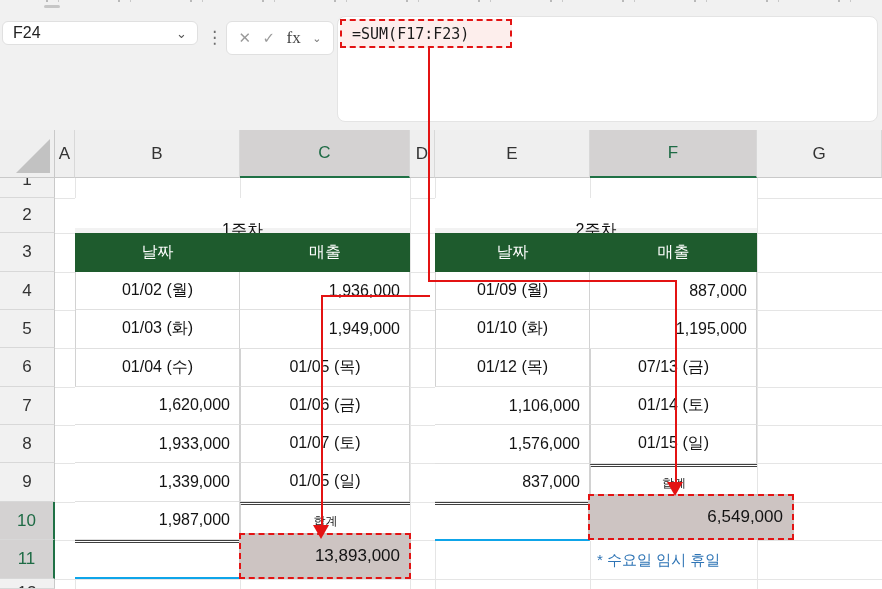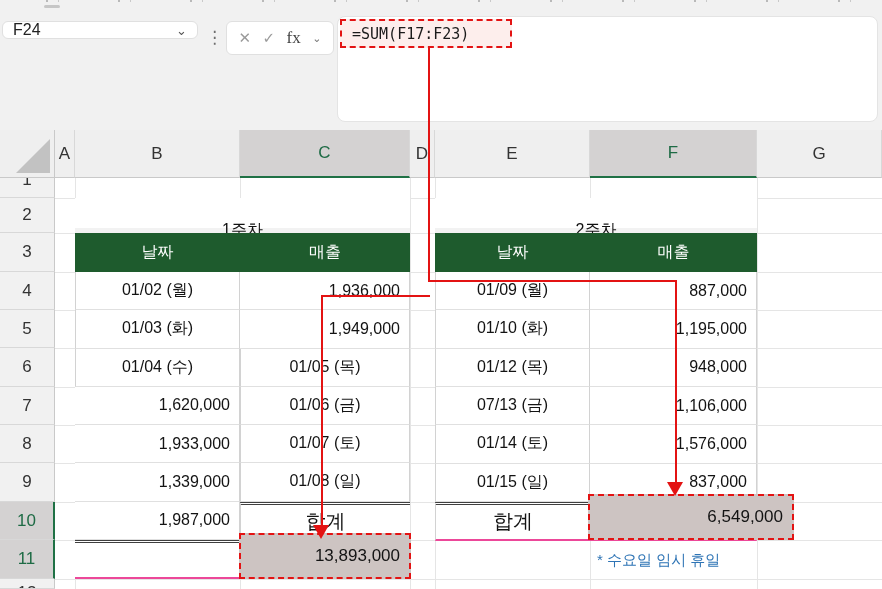--- a/index.html
+++ b/index.html
@@ -12,21 +12,21 @@
   .screen { position: relative; width: 882px; height: 589px; background:#f1f1f1; }
 
   
   .ribbon { position:absolute; left:0; top:0; width:882px; height:14px; background:#f1f1f1; }
   .ribbon .ticks { position:absolute; left:0; top:0; width:882px; height:2px;
     background: repeating-linear-gradient(90deg, transparent 0 46px, #b9b9b9 46px 48px, transparent 48px 58px, #c9c9c9 58px 59px, transparent 59px 72px); }
   .ribbon .dash { position:absolute; left:44px; top:5px; width:16px; height:3px; background:#c6c6c6; border-radius:2px; }
 
   
   .namebox {
-    position:absolute; left:2px; top:21px; width:196px; height:18px;
+    position:absolute; left:2px; top:21px; width:196px; height:24px;
     background:#fff; border:1px solid #e0e0e0; border-radius:6px;
     display:flex; align-items:center; padding:0 10px; font-size:16px; color:#222;
   }
   .namebox .chev { margin-left:auto; color:#555; font-size:13px; }
   .sep-dots { position:absolute; left:206px; top:26px; width:12px; height:24px;
     color:#6d6d6d; font-size:17px; line-height:24px; text-align:center; }
   .fxbox {
     position:absolute; left:226px; top:21px; width:108px; height:34px;
     background:#fff; border:1px solid #e0e0e0; border-radius:6px;
     display:flex; align-items:center; justify-content:space-evenly;
@@ -79,22 +79,22 @@
   .wtable { position:absolute; display:grid; background:#fff; z-index:2; }
   .wtable .banner { grid-column:1 / span 2; background:#f2f2f2; color:#111;
     display:flex; align-items:center; justify-content:center; font-size:16px;margin-top:30px; }
   .wtable .ghead { background:var(--header-green,#1e5b2d); color:#fff;
     display:flex; align-items:center; justify-content:center; font-size:16px; }
   .wtable .cell { display:flex; align-items:center; font-size:16px; color:#131313;
     border-bottom:1px solid #e0e0e0; }
   .wtable .date { justify-content:center; border-left:1px solid #d2d2d2; border-right:1px solid #d2d2d2; }
   .wtable .val  { justify-content:flex-end; padding-right:9px; border-right:1px solid #d2d2d2; }
   .wtable .tot {
-    border-top:3px double #3f3f3f; border-bottom:2px solid #ec4899;
-    display:flex; align-items:center; font-size:20px; color:#131313;
+    border-top:3px double #3f3f3f; border-bottom:2px solid #0ea5e9;
+    display:flex; align-items:center; font-size:12px; color:#131313;
   }
   .wtable .tot.lab { justify-content:center; border-left:1px solid #d2d2d2; }
   .wtable .tot.cell-empty { border-right:1px solid #d2d2d2; }
 
   #week1 { left:75px; top:198px; width:335px;
     grid-template-columns:165px 170px;
     grid-template-rows:35px 39px repeat(7, 38.28px) 39px; }
   #week2 { left:435px; top:198px; width:322px;
     grid-template-columns:155px 167px;
     grid-template-rows:35px 39px repeat(6, 38.33px) 39px; }
@@ -227,36 +227,35 @@
     <div class="cell val">1,936,000</div>
     <div class="cell date">01/03 (화)</div>
     <div class="cell val">1,949,000</div>
     <div class="cell date">01/04 (수)</div>
     <div class="cell date">01/05 (목)</div>
     <div class="cell val">1,620,000</div>
     <div class="cell date">01/06 (금)</div>
     <div class="cell val">1,933,000</div>
     <div class="cell date">01/07 (토)</div>
     <div class="cell val">1,339,000</div>
-    <div class="cell date">01/08 (일)</div>
+    <div class="cell date">01/05 (일)</div>
     <div class="cell val">1,987,000</div>
     <div class="tot lab">합계</div>
     <div class="tot cell-empty"></div>
   </div>
 
   <div class="wtable" id="week2">
     <div class="banner">2주차</div>
     <div class="ghead">날짜</div>
     <div class="ghead">매출</div>
     <div class="cell date">01/09 (월)</div>
     <div class="cell val">887,000</div>
     <div class="cell date">01/10 (화)</div>
     <div class="cell val">1,195,000</div>
     <div class="cell date">01/12 (목)</div>
-    <div class="cell val">948,000</div>
     <div class="cell date">07/13 (금)</div>
     <div class="cell val">1,106,000</div>
     <div class="cell date">01/14 (토)</div>
     <div class="cell val">1,576,000</div>
     <div class="cell date">01/15 (일)</div>
     <div class="cell val">837,000</div>
     <div class="tot lab">합계</div>
     <div class="tot cell-empty"></div>
   </div>
 

